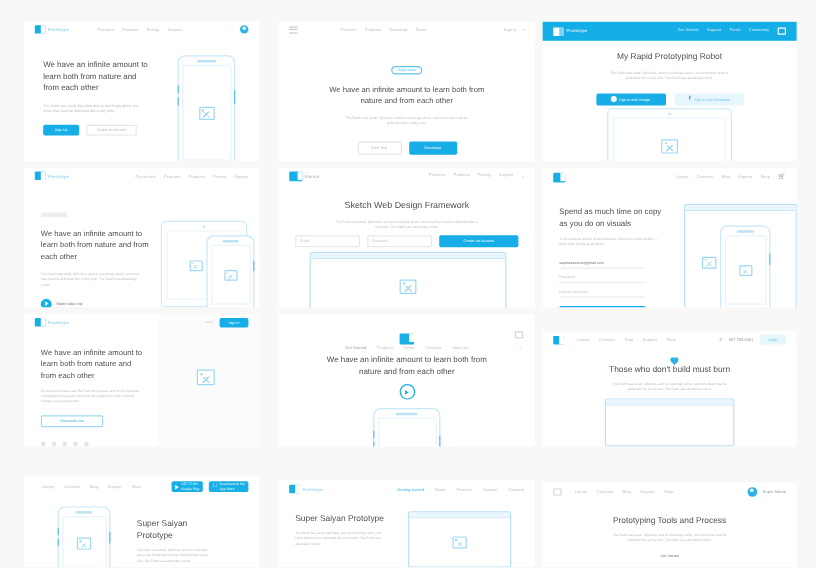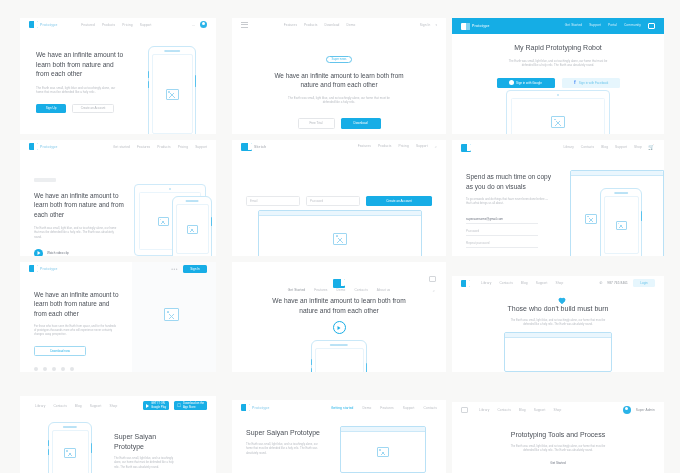--- a/index.html
+++ b/index.html
@@ -378,20 +378,24 @@
         <span class="logo-txt" style="color:#b9bcc2;">Sketch</span>
       </div>
       <div class="nav-links right">
         <span class="nav-link">Features</span>
         <span class="nav-link">Products</span>
         <span class="nav-link">Pricing</span>
         <span class="nav-link">Support</span>
         <span style="font-size:4px;color:#c9ccd1;">⌕</span>
       </div>
     </div>
+    <div style="position:absolute;left:0;right:0;top:26px;text-align:center;">
+      <div class="h1" style="font-size:7.4px;">Sketch Web Design Framework</div>
+      <div class="body-txt" style="font-size:2.8px;margin:6px auto 0;width:122px;">The Earth was small, light blue, and so touchingly alone, our home that must be defended like a holy relic. The Earth was absolutely round.</div>
+    </div>
     <div style="position:absolute;left:14px;top:56px;display:flex;gap:6px;align-items:center;">
       <span class="field" style="width:54px;height:10px;font-size:3px;">Email</span>
       <span class="field" style="width:54px;height:10px;font-size:3px;">Password</span>
       <span class="btn" style="width:66px;height:10px;font-size:3.1px;">Create an Account</span>
     </div>
     <div class="browser" style="position:absolute;left:26px;top:70px;width:164px;height:52px;">
       <div class="bar"></div>
       <div class="canvas">
         <span class="imgph" style="width:14px;height:12px;"></span>
       </div>

